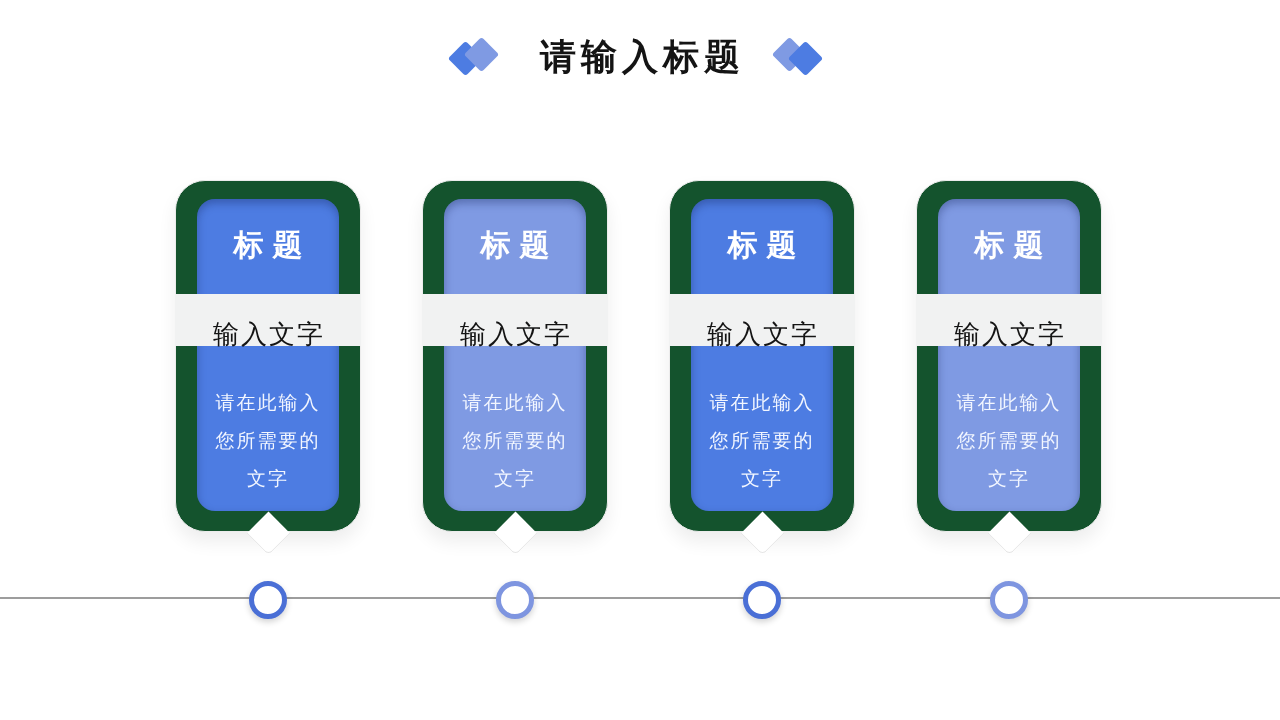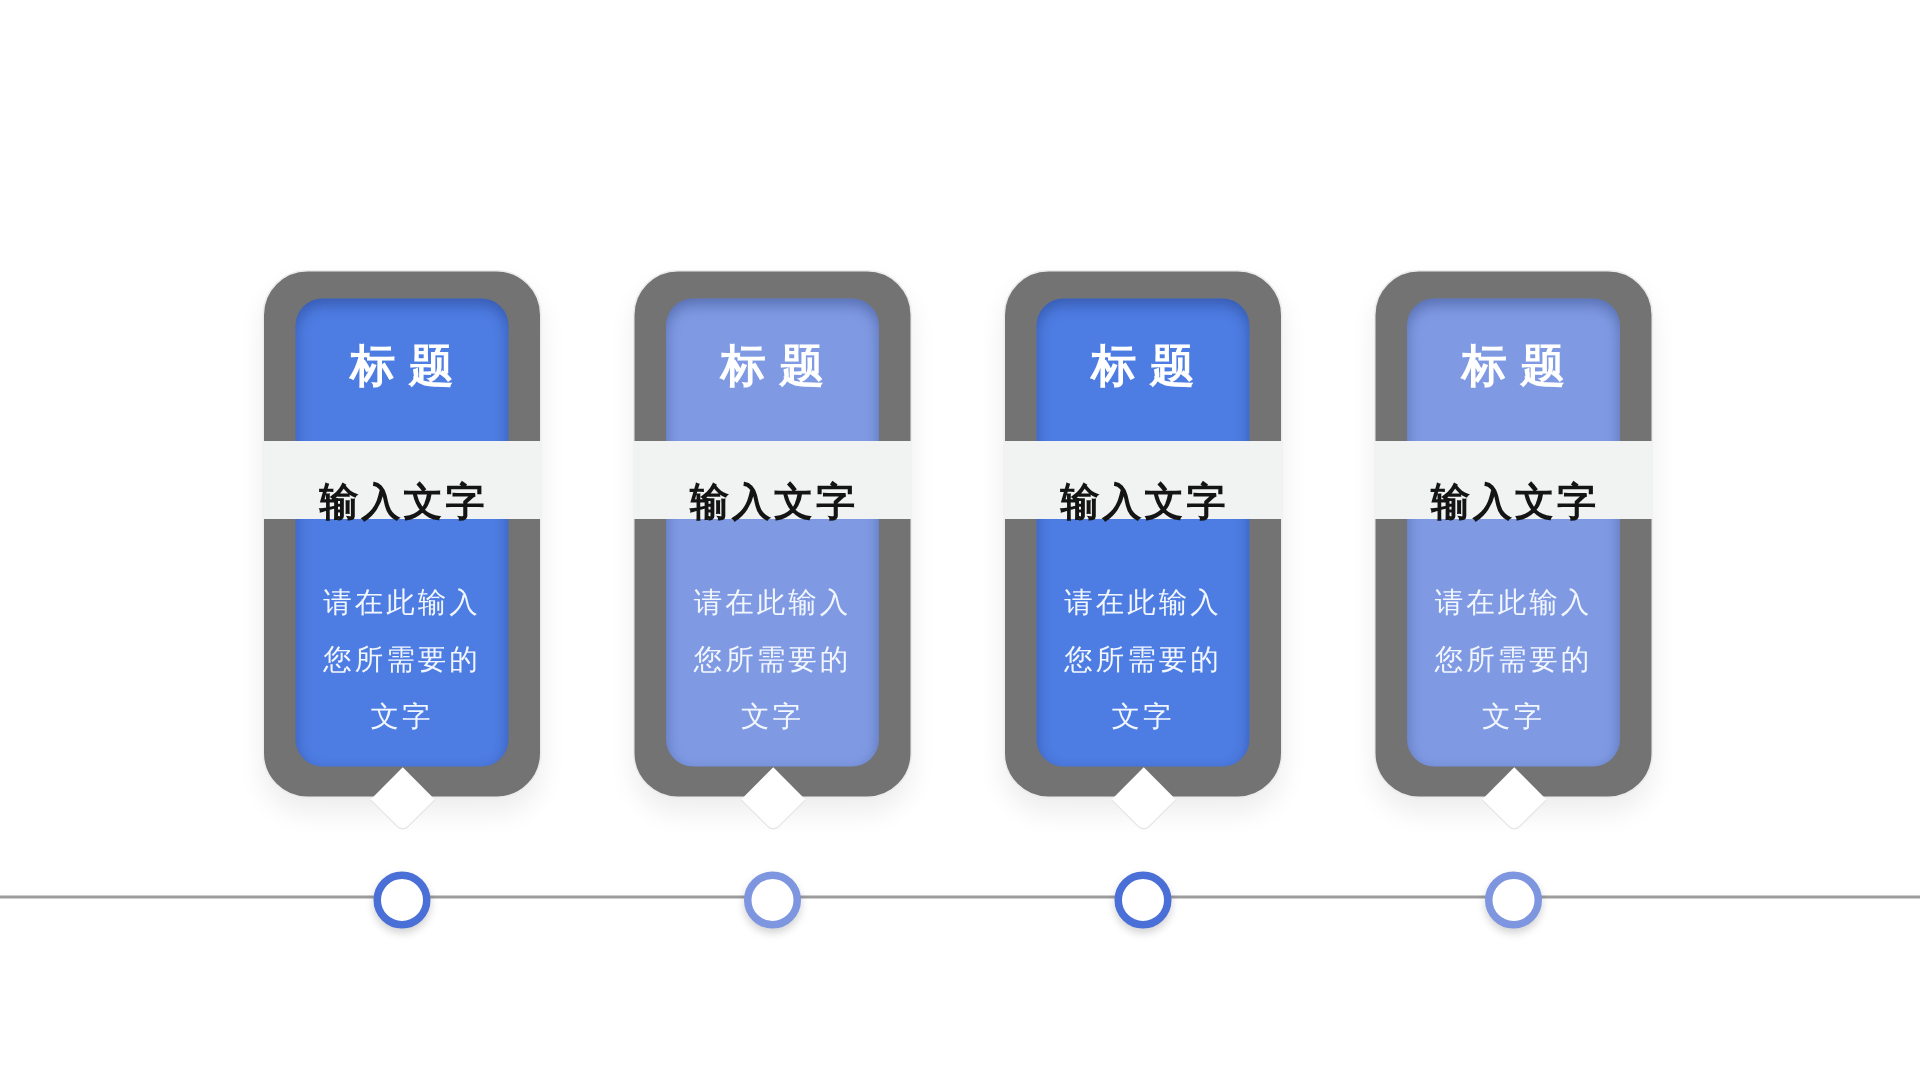--- a/index.html
+++ b/index.html
@@ -28,21 +28,21 @@
     transform: rotate(45deg); border-radius: 3px; display: block;
   }
   .pair-left .dm-dark  { left: 4px;  top: 12px; background: var(--dark-blue); }
   .pair-left .dm-light { left: 20px; top: 8px;  background: var(--light-blue); }
   .pair-right .dm-light { left: 4px;  top: 8px;  background: var(--light-blue); }
   .pair-right .dm-dark  { left: 20px; top: 12px; background: var(--dark-blue); }
 
   
   .card {
     position: absolute; top: 180px; width: 186px; height: 352px;
-    background: #737373;
+    background: #14532d;
     border: 1px solid #ececec;
     border-radius: 30px;
     box-shadow: 0 10px 18px rgba(0,0,0,0.07);
     box-sizing: border-box;
   }
   .card-1 { left: 175px; } .card-2 { left: 422px; }
   .card-3 { left: 669px; } .card-4 { left: 916px; }
 
   .tail {
     position: absolute; bottom: -18px; left: 50%; margin-left: -15px;
@@ -73,21 +73,21 @@
     line-height: 36px;
   }
 
   .band {
     position: absolute; left: -1px; right: -1px; top: 113px; height: 52px;
     background: var(--band-gray);
     z-index: 3;
     display: flex; align-items: center; justify-content: center;
   }
   .band-text {
-    color: #141414; font-size: 26px; font-weight: bold;
+    color: #141414; font-size: 26px; font-weight: normal;
     letter-spacing: 2px; text-indent: 2px; margin-top: 28px;
   }
 
   .card-body {
     position: absolute; left: 10px; right: 10px; top: 185px;
     z-index: 4;
     text-align: center;
     color: #f2f6ff;
     font-size: 19px;
     letter-spacing: 2px;
@@ -112,20 +112,31 @@
   .node-1 { left: 249px; border-color: var(--node-dark); }
   .node-2 { left: 496px; border-color: var(--node-light); }
   .node-3 { left: 743px; border-color: var(--node-dark); }
   .node-4 { left: 990px; border-color: var(--node-light); }
 </style>
 </head>
 <body>
 
 <div class="stage">
 
+  <div class="header">
+    <span class="diamond-pair pair-left">
+      <i class="dm dm-dark"></i>
+      <i class="dm dm-light"></i>
+    </span>
+    <span class="page-title">请输入标题</span>
+    <span class="diamond-pair pair-right">
+      <i class="dm dm-light"></i>
+      <i class="dm dm-dark"></i>
+    </span>
+  </div>
 
   <div class="card card-1">
     <div class="panel panel-dark">
       <div class="card-title">标题</div>
       <div class="card-body">
         <div class="body-line">请在此输入</div>
         <div class="body-line">您所需要的</div>
         <div class="body-line">文字</div>
       </div>
     </div>

